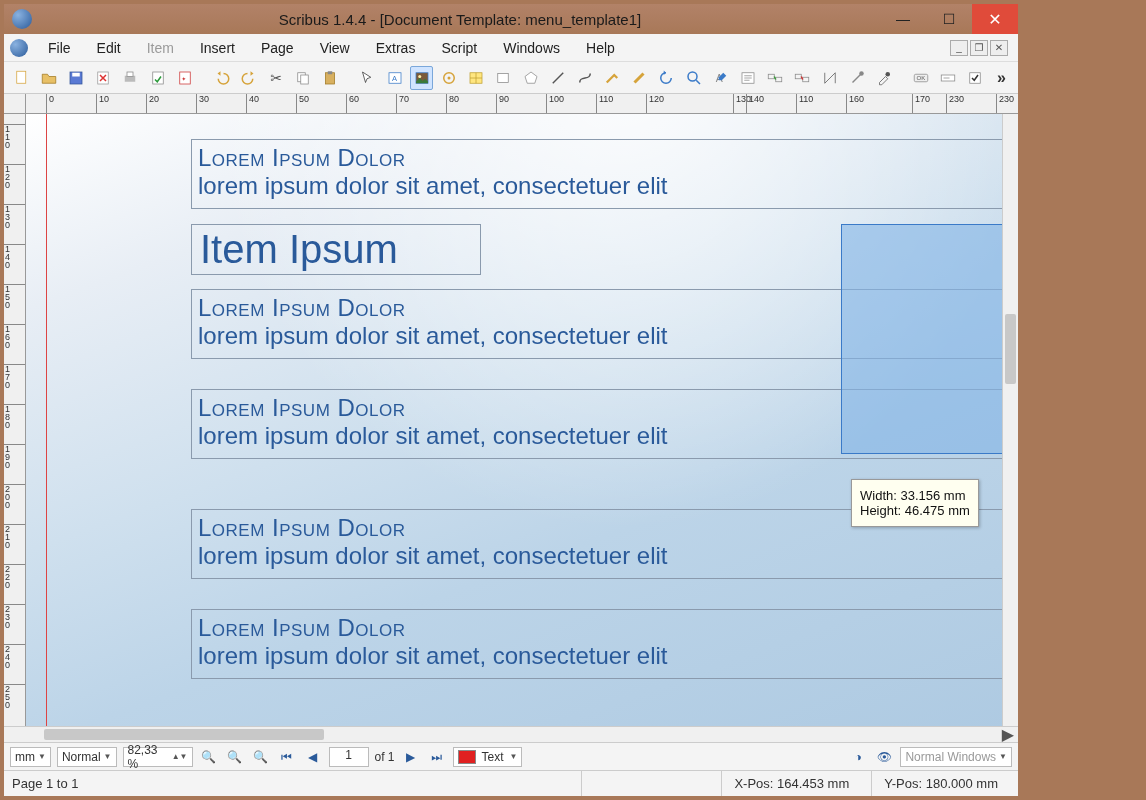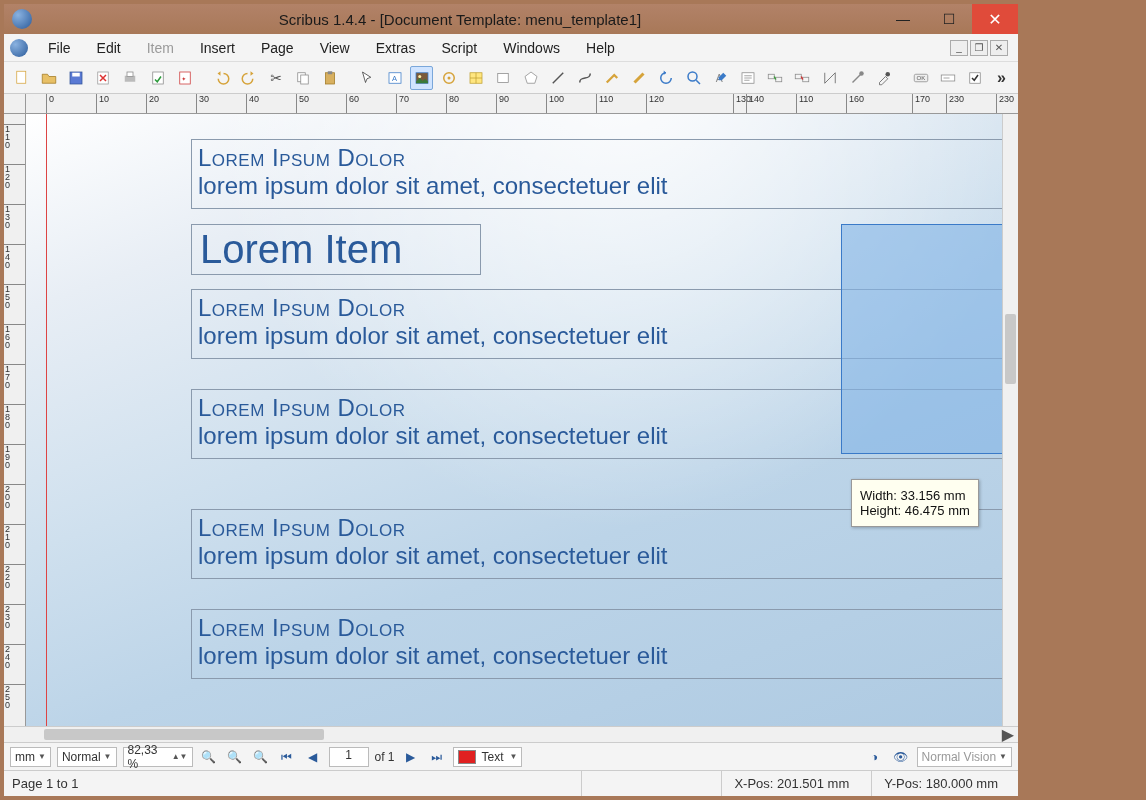--- a/index.html
+++ b/index.html
@@ -457,21 +457,21 @@
     <div class="canvas">
       <div class="margin-line"></div>
 
       <div class="frame" style="left:165px; top:25px; width:835px; height:70px;">
         <div class="h1">Lorem Ipsum Dolor</div>
         <div class="h2">lorem ipsum dolor sit amet, consectetuer elit</div>
         <div class="ovf"></div>
       </div>
 
       <div class="bigtitle" style="left:165px; top:110px; width:290px;">
-        <span>Lorem Item</span>
+        <span>Item Ipsum</span>
       </div>
 
       <div class="frame" style="left:165px; top:175px; width:835px; height:70px;">
         <div class="h1">Lorem Ipsum Dolor</div>
         <div class="h2">lorem ipsum dolor sit amet, consectetuer elit</div>
         <div class="ovf"></div>
       </div>
 
       <div class="frame" style="left:165px; top:275px; width:835px; height:70px;">
         <div class="h1">Lorem Ipsum Dolor</div>
@@ -533,26 +533,26 @@
     <div class="ib">⏭</div>
     <div class="combo" style="gap:6px;">
         <div class="swatch"></div>
         <span>Text</span>
         <span class="dd">▼</span>
       </div>
     <div class="spacer"></div>
     <div class="ib">◑</div>
     <div class="ib">👁</div>
     <div class="combo" style="color:#999;">
-        <span>Normal Vision</span>
+        <span>Normal Windows</span>
         <span class="dd">▼</span>
       </div>
   </div>
 
   <div class="statusbar">
     <span>Page 1 to 1</span>
     <div class="flexsp"></div>
     <div class="field" style="width:130px;"></div>
-    <div class="field"><span>X-Pos:</span>&nbsp;<span>201.501 mm</span></div>
+    <div class="field"><span>X-Pos:</span>&nbsp;<span>164.453 mm</span></div>
     <div class="field"><span>Y-Pos:</span>&nbsp;<span>180.000 mm</span></div>
   </div>
 
 </div>
 
 </body></html>

